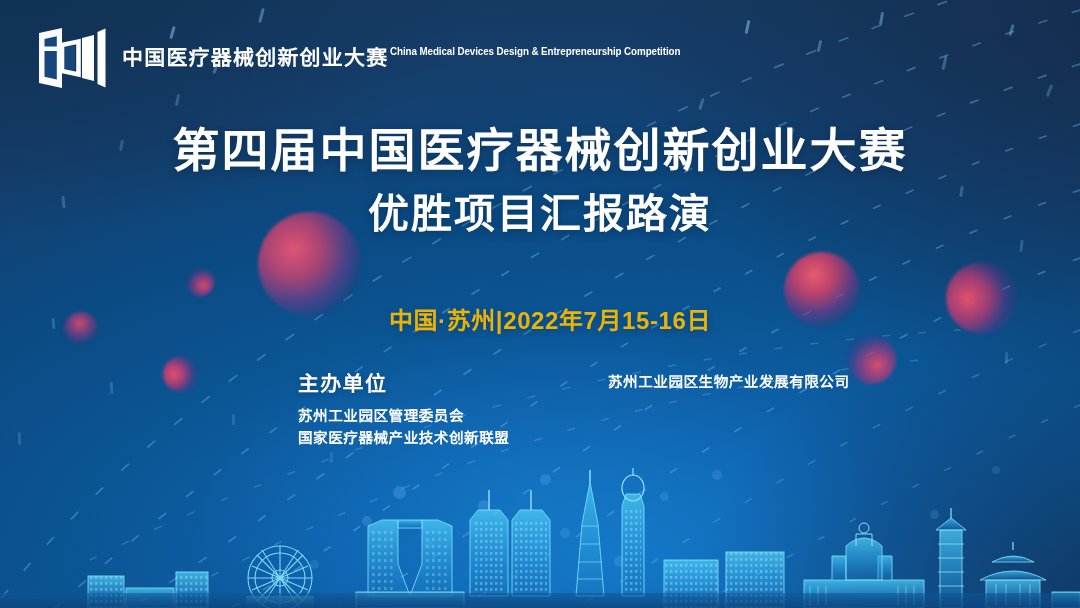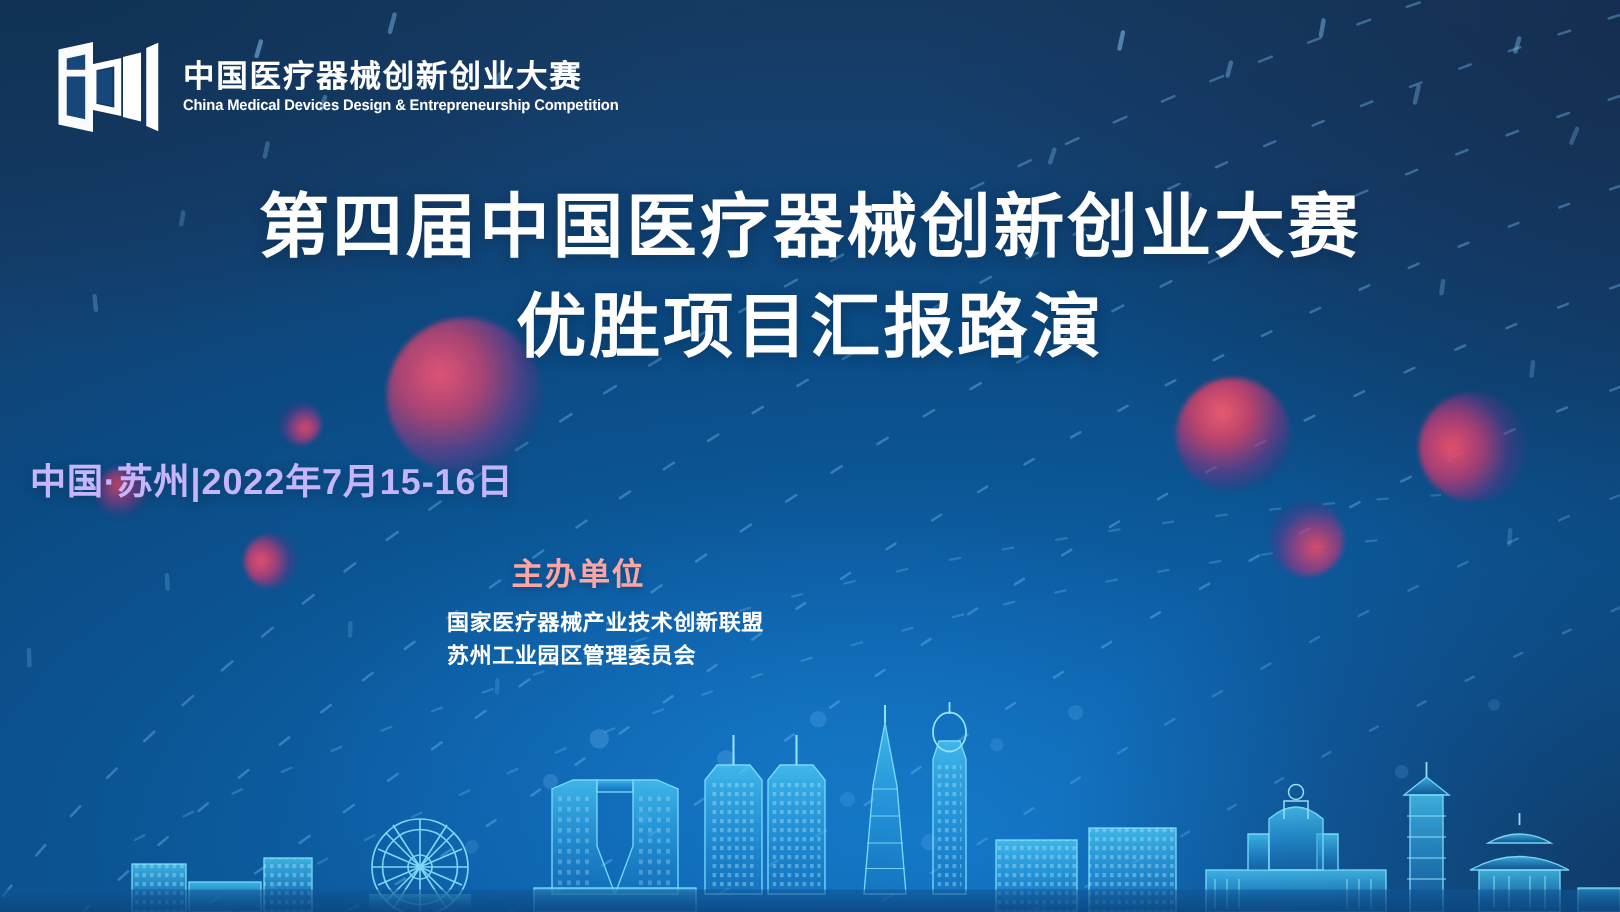--- a/index.html
+++ b/index.html
@@ -88,21 +88,21 @@
 
   
   .logo-wrap {
     position: absolute;
     left: 36px; top: 27px;
     display: flex;
     align-items: center;
     gap: 14px;
   }
   .logo-mark { width: 72px; height: 62px; flex: 0 0 auto; }
-  .logo-text { display: flex; flex-direction: column; gap: 2px; }
+  .logo-text { display: flex; flex-direction: row; gap: 2px; }
   .logo-cn {
     color: #ffffff;
     font-size: 21px;
     font-weight: 700;
     letter-spacing: 1.2px;
     line-height: 1.12;
     white-space: nowrap;
   }
   .logo-en {
     color: #ffffff;
@@ -123,54 +123,53 @@
   }
   .title-1, .title-2 {
     color: #ffffff;
     font-weight: 700;
     letter-spacing: 2px;
     line-height: 1.16;
     text-shadow: 0 2px 9px rgba(4,28,56,.42);
     white-space: nowrap;
   }
   .title-1 { font-size: 47px; }
-  .title-2 { font-size: 47px; margin-top: 12px; }
+  .title-2 { font-size: 41px; margin-top: 12px; }
 
   
   .date-line {
     position: absolute;
     left: 0; right: 0; top: 301px;
-    text-align: left;
-    color: #c4b5fd;
+    text-align: center;
+    color: #eab308;
     font-size: 24px;
     font-weight: 700;
     letter-spacing: 0.6px;
     white-space: nowrap;
     text-shadow: 0 2px 7px rgba(4,28,56,.35);
     padding-left: 20px;
   }
 
   
   .orgs {
     position: absolute;
     left: 298px; top: 371px;
     display: flex;
     gap: 0;
   }
   .org-col { width: 310px; }
   .org-title {
-    color: #fca5a5;
+    color: #ffffff;
     font-size: 21px;
     font-weight: 700;
     letter-spacing: 1.3px;
     line-height: 1.2;
     margin-bottom: 9px;
     white-space: nowrap;
     text-shadow: 0 1px 5px rgba(4,28,56,.35);
-    margin-left: 43px;
   }
   .org-line {
     color: #ffffff;
     font-size: 14.6px;
     font-weight: 700;
     letter-spacing: 0.5px;
     line-height: 1.52;
     white-space: nowrap;
   }
 
@@ -299,24 +298,25 @@
   <div class="title-block">
     <div class="title-1">第四届中国医疗器械创新创业大赛</div>
     <div class="title-2">优胜项目汇报路演</div>
   </div>
 
   <div class="date-line">中国·苏州|2022年7月15-16日</div>
 
   <div class="orgs">
     <div class="org-col">
       <div class="org-title">主办单位</div>
+      <div class="org-line">苏州工业园区管理委员会</div>
       <div class="org-line">国家医疗器械产业技术创新联盟</div>
-      <div class="org-line">苏州工业园区管理委员会</div>
     </div>
     <div class="org-col">
+      <div class="org-line">苏州工业园区生物产业发展有限公司</div>
     </div>
   </div>
 
   <div class="skyline">
     <svg viewBox="0 0 1080 140" preserveAspectRatio="none" aria-hidden="true">
       <defs>
         <linearGradient id="bgrad" x1="0" y1="0" x2="0" y2="1">
           <stop offset="0%" stop-color="#4fd0f8" stop-opacity="0.80"></stop>
           <stop offset="55%" stop-color="#2ea4e2" stop-opacity="0.58"></stop>
           <stop offset="100%" stop-color="#1c7cc0" stop-opacity="0.34"></stop>

